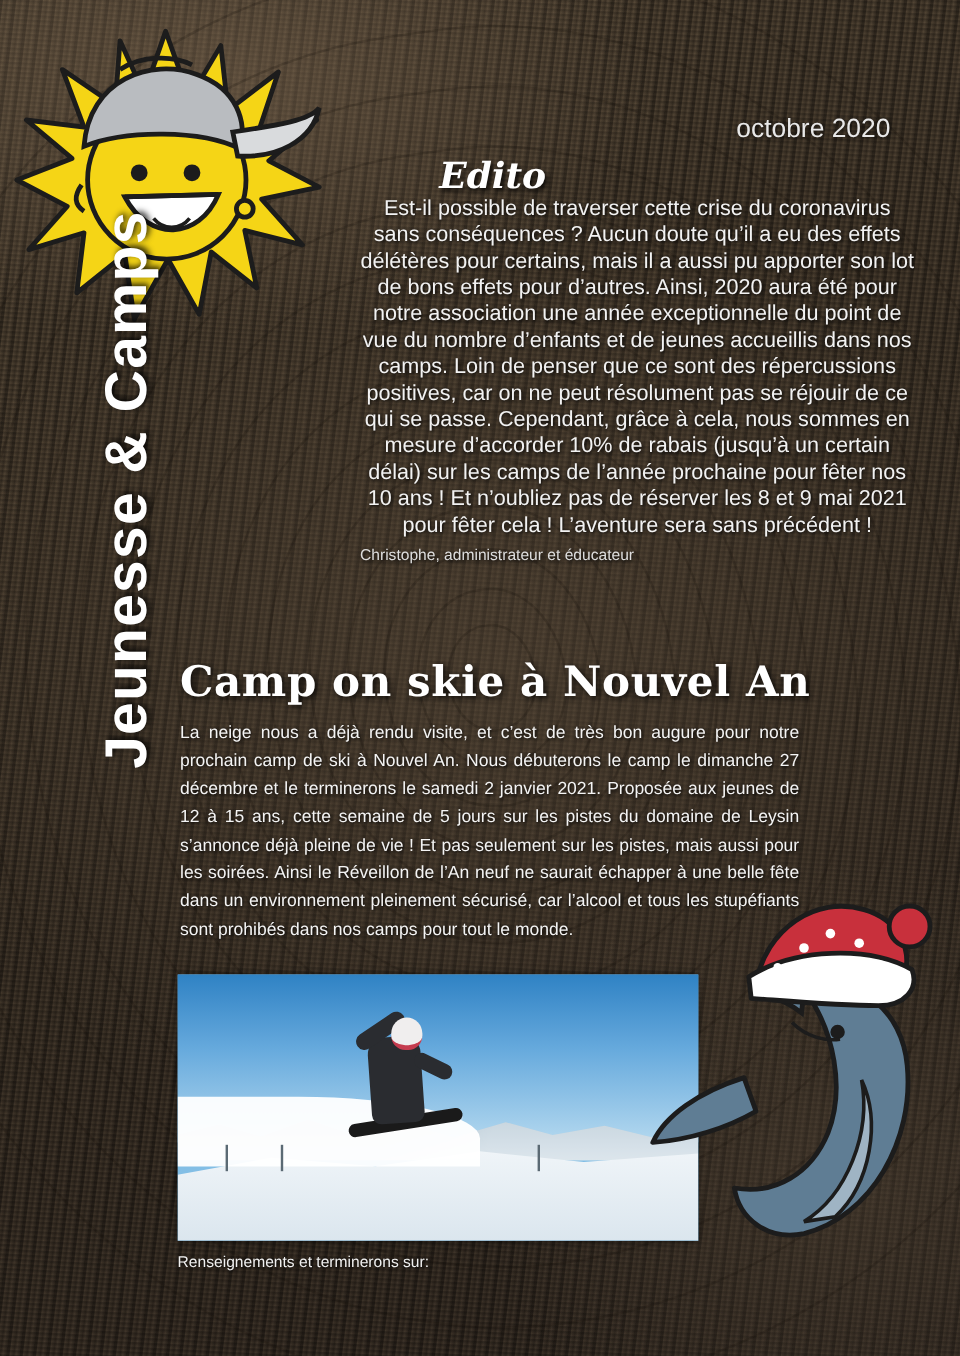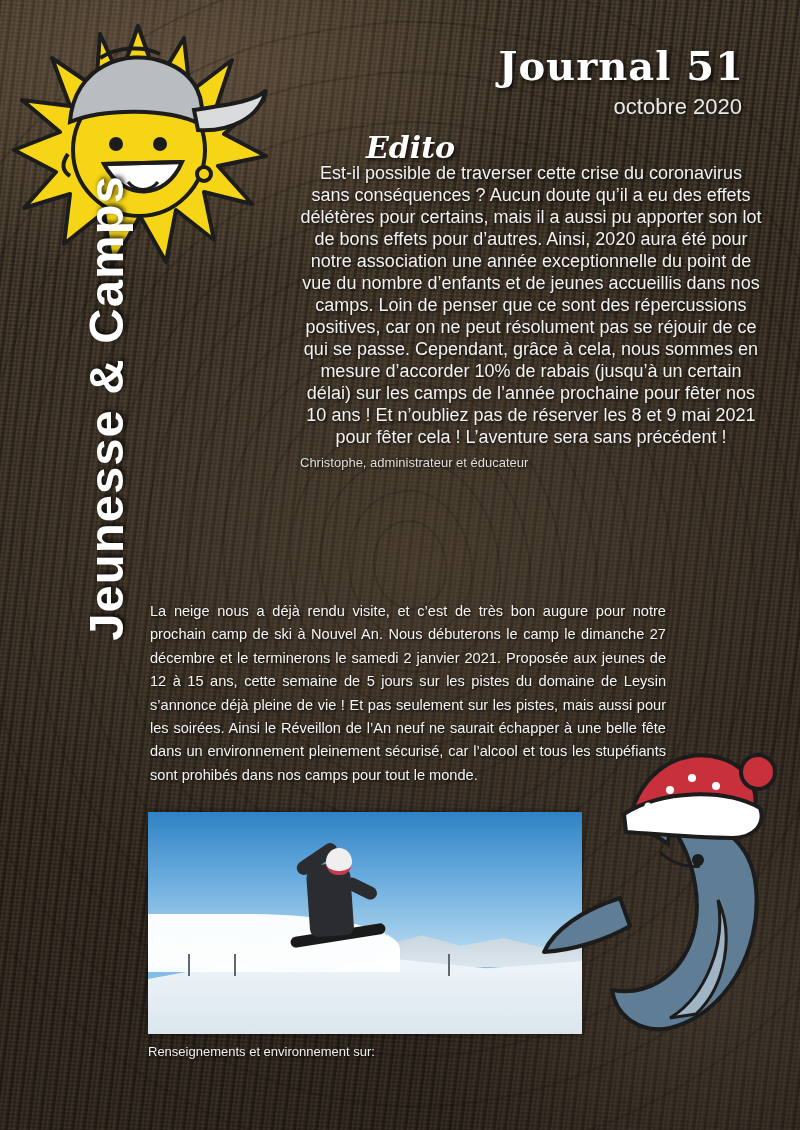--- a/index.html
+++ b/index.html
@@ -255,46 +255,46 @@
       <path d="M96 160 C116 198 158 196 174 158 Z" fill="#ffffff" stroke="#1c1c1c" stroke-width="4"></path>
       <path d="M96 160 L174 158" fill="none" stroke="#1c1c1c" stroke-width="4"></path>
       <path d="M120 178 C128 188 142 188 150 178" fill="none" stroke="#1c1c1c" stroke-width="3"></path>
       <path d="M60 150 q-10 14 2 22" fill="none" stroke="#1c1c1c" stroke-width="4"></path>
       <circle cx="196" cy="170" r="7" fill="#f5d516" stroke="#1c1c1c" stroke-width="4"></circle>
     </svg>
   </div>
 
   <div class="vertical-title">Jeunesse &amp; Camps</div>
 
-  <div class="journal-title">Journal 51</div>
   <div class="journal-date">octobre 2020</div>
 
   <div class="edito-heading">Edito</div>
   <div class="edito-body">Est-il possible de traverser cette crise du coronavirus sans conséquences ? Aucun doute qu’il a eu des effets délétères pour certains, mais il a aussi pu apporter son lot de bons effets pour d’autres. Ainsi, 2020 aura été pour notre association une année exceptionnelle du point de vue du nombre d’enfants et de jeunes accueillis dans nos camps. Loin de penser que ce sont des répercussions positives, car on ne peut résolument pas se réjouir de ce qui se passe. Cependant, grâce à cela, nous sommes en mesure d’accorder 10% de rabais (jusqu’à un certain délai) sur les camps de l’année prochaine pour fêter nos 10 ans ! Et n’oubliez pas de réserver les 8 et 9 mai 2021 pour fêter cela ! L’aventure sera sans précédent !</div>
   <div class="edito-sign">Christophe, administrateur et éducateur</div>
 
+  <div class="article-heading">Camp on skie à Nouvel An</div>
   <div class="article-body">La neige nous a déjà rendu visite, et c’est de très bon augure pour notre prochain camp de ski à Nouvel An. Nous débuterons le camp le dimanche 27 décembre et le terminerons le samedi 2 janvier 2021. Proposée aux jeunes de 12 à 15 ans, cette semaine de 5 jours sur les pistes du domaine de Leysin s’annonce déjà pleine de vie ! Et pas seulement sur les pistes, mais aussi pour les soirées. Ainsi le Réveillon de l’An neuf ne saurait échapper à une belle fête dans un environnement pleinement sécurisé, car l’alcool et tous les stupéfiants sont prohibés dans nos camps pour tout le monde.</div>
 
   <div class="photo">
     <div class="sky"></div>
     <div class="far-mtn"></div>
     <div class="snowfield"></div>
     <div class="snowlip"></div>
     <div class="pole" style="left:40px;"></div>
     <div class="pole" style="left:86px;"></div>
     <div class="pole" style="left:300px;"></div>
     <div class="rider-board"></div>
     <div class="rider-body"></div>
     <div class="rider-arm"></div>
     <div class="rider-arm2"></div>
     <div class="rider-helmet"></div>
   </div>
 
   <div class="caption">
-    <div>Renseignements et environnement sur:</div>
+    <div>Renseignements et terminerons sur:</div>
   </div>
 
   <div class="mascot-dolphin">
     <svg viewBox="0 0 264 310" width="264" height="310">
 
       <path d="M150 96 C196 84 232 114 236 160 C242 222 206 286 150 300 C120 306 96 288 92 262 C126 268 156 250 170 216 C184 180 176 132 150 96 Z" fill="#5f7d94" stroke="#1c1c1c" stroke-width="4" stroke-linejoin="round"></path>
 
       <path d="M150 290 C186 268 206 216 198 172 C214 206 206 258 176 286 Z" fill="#9fb4c4" stroke="#1c1c1c" stroke-width="3"></path>
 
       <path d="M100 170 C62 182 34 202 24 224 C54 222 86 212 110 198 Z" fill="#5f7d94" stroke="#1c1c1c" stroke-width="4" stroke-linejoin="round"></path>

